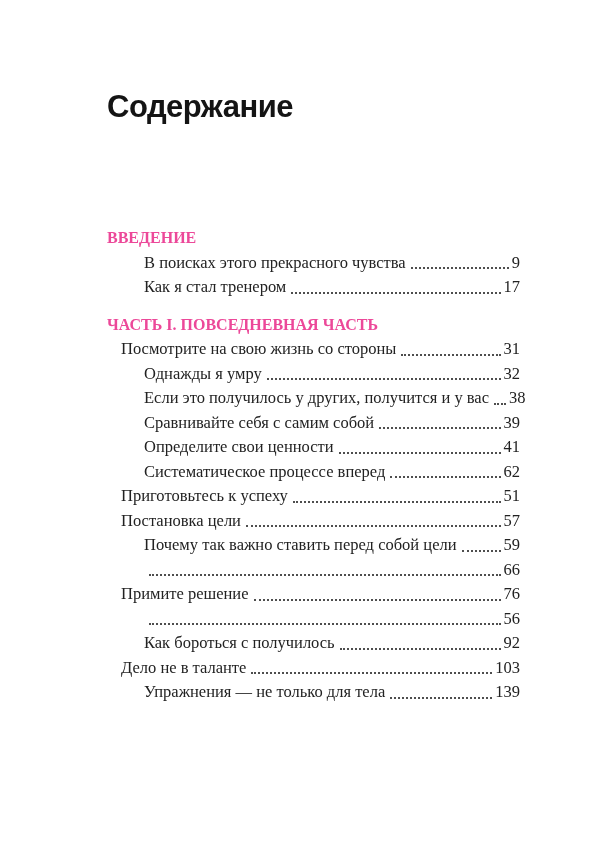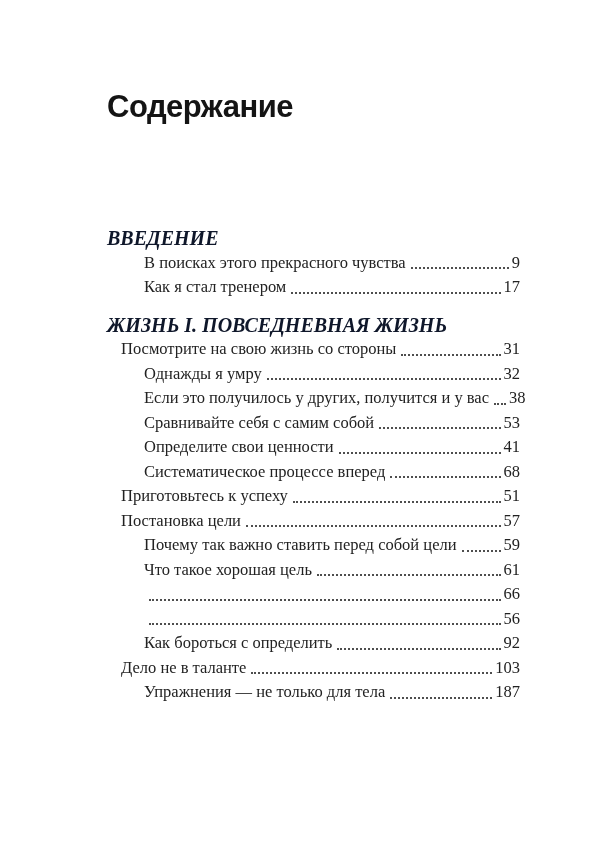--- a/index.html
+++ b/index.html
@@ -26,24 +26,23 @@
     line-height: 1.1;
     letter-spacing: -0.5px;
     color: #141414;
     margin: 0 0 102px 0;
   }
   .toc {
     width: 100%;
   }
   .toc-heading {
     font-weight: 700;
-    font-size: 20px;
+    font-size: 16px;
     line-height: 24.5px;
-    color: #0f172a;
-    font-style: italic;
+    color: #ec4899;
   }
   .toc-heading:not(:first-child) {
     margin-top: 13px;
   }
   .toc-row {
     display: flex;
     align-items: baseline;
     font-size: 16.5px;
     line-height: 24.5px;
     color: #222222;
@@ -78,88 +77,88 @@
       <div class="toc-row level2">
         <span class="toc-label">В поисках этого прекрасного чувства</span>
         <span class="dots"></span>
         <span class="pagenum">9</span>
       </div>
       <div class="toc-row level2">
         <span class="toc-label">Как я стал тренером</span>
         <span class="dots"></span>
         <span class="pagenum">17</span>
       </div>
-      <div class="toc-heading">ЖИЗНЬ I. ПОВСЕДНЕВНАЯ ЖИЗНЬ</div>
+      <div class="toc-heading">ЧАСТЬ I. ПОВСЕДНЕВНАЯ ЧАСТЬ</div>
       <div class="toc-row level1">
         <span class="toc-label">Посмотрите на свою жизнь со стороны</span>
         <span class="dots"></span>
         <span class="pagenum">31</span>
       </div>
       <div class="toc-row level2">
         <span class="toc-label">Однажды я умру</span>
         <span class="dots"></span>
         <span class="pagenum">32</span>
       </div>
       <div class="toc-row level2">
         <span class="toc-label">Если это получилось у других, получится и у вас</span>
         <span class="dots"></span>
         <span class="pagenum">38</span>
       </div>
       <div class="toc-row level2">
         <span class="toc-label">Сравнивайте себя с самим собой</span>
         <span class="dots"></span>
-        <span class="pagenum">53</span>
+        <span class="pagenum">39</span>
       </div>
       <div class="toc-row level2">
         <span class="toc-label">Определите свои ценности</span>
         <span class="dots"></span>
         <span class="pagenum">41</span>
       </div>
       <div class="toc-row level2">
         <span class="toc-label">Систематическое процессе вперед</span>
         <span class="dots"></span>
-        <span class="pagenum">68</span>
+        <span class="pagenum">62</span>
       </div>
       <div class="toc-row level1">
         <span class="toc-label">Приготовьтесь к успеху</span>
         <span class="dots"></span>
         <span class="pagenum">51</span>
       </div>
       <div class="toc-row level1">
         <span class="toc-label">Постановка цели</span>
         <span class="dots"></span>
         <span class="pagenum">57</span>
       </div>
       <div class="toc-row level2">
         <span class="toc-label">Почему так важно ставить перед собой цели</span>
         <span class="dots"></span>
         <span class="pagenum">59</span>
       </div>
       <div class="toc-row level2">
-        <span class="toc-label">Что такое хорошая цель</span>
-        <span class="dots"></span>
-        <span class="pagenum">61</span>
-      </div>
-      <div class="toc-row level2">
         <span class="dots"></span>
         <span class="pagenum">66</span>
+      </div>
+      <div class="toc-row level1">
+        <span class="toc-label">Примите решение</span>
+        <span class="dots"></span>
+        <span class="pagenum">76</span>
       </div>
       <div class="toc-row level2">
         <span class="dots"></span>
         <span class="pagenum">56</span>
       </div>
       <div class="toc-row level2">
-        <span class="toc-label">Как бороться с определить</span>
+        <span class="toc-label">Как бороться с получилось</span>
         <span class="dots"></span>
         <span class="pagenum">92</span>
       </div>
       <div class="toc-row level1">
         <span class="toc-label">Дело не в таланте</span>
         <span class="dots"></span>
         <span class="pagenum">103</span>
       </div>
       <div class="toc-row level2">
         <span class="toc-label">Упражнения — не только для тела</span>
         <span class="dots"></span>
-        <span class="pagenum">187</span>
+        <span class="pagenum">139</span>
       </div>
     </div>
 </div>
 
 </body></html>

